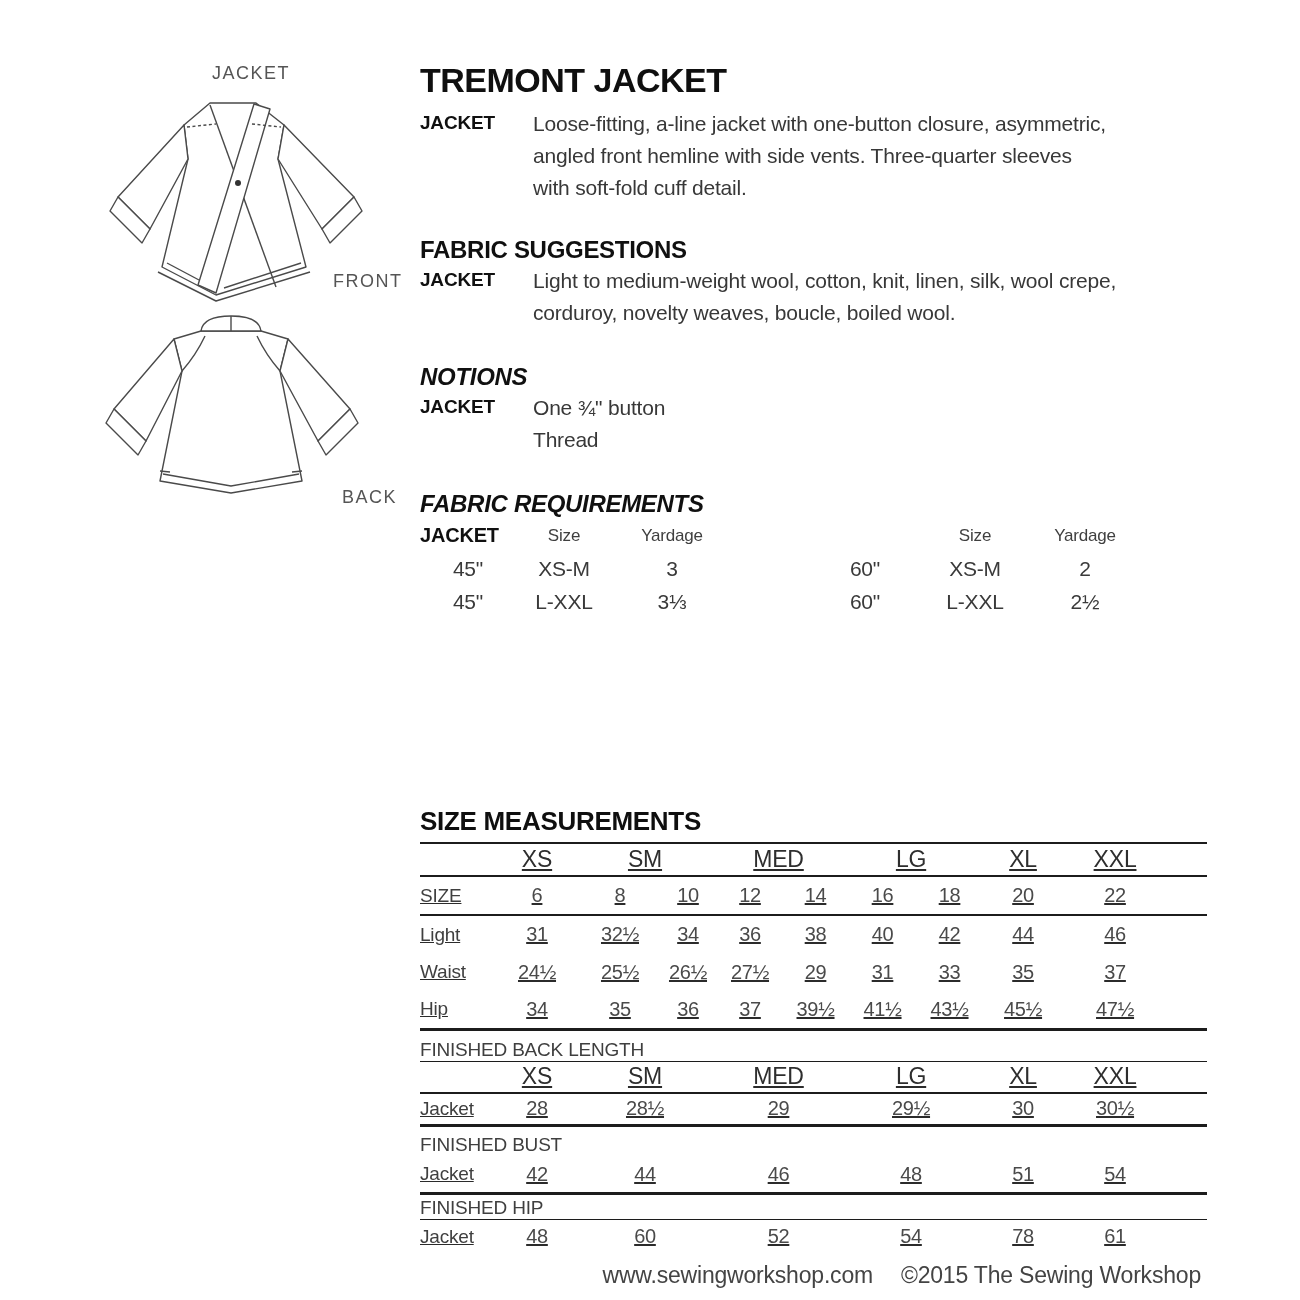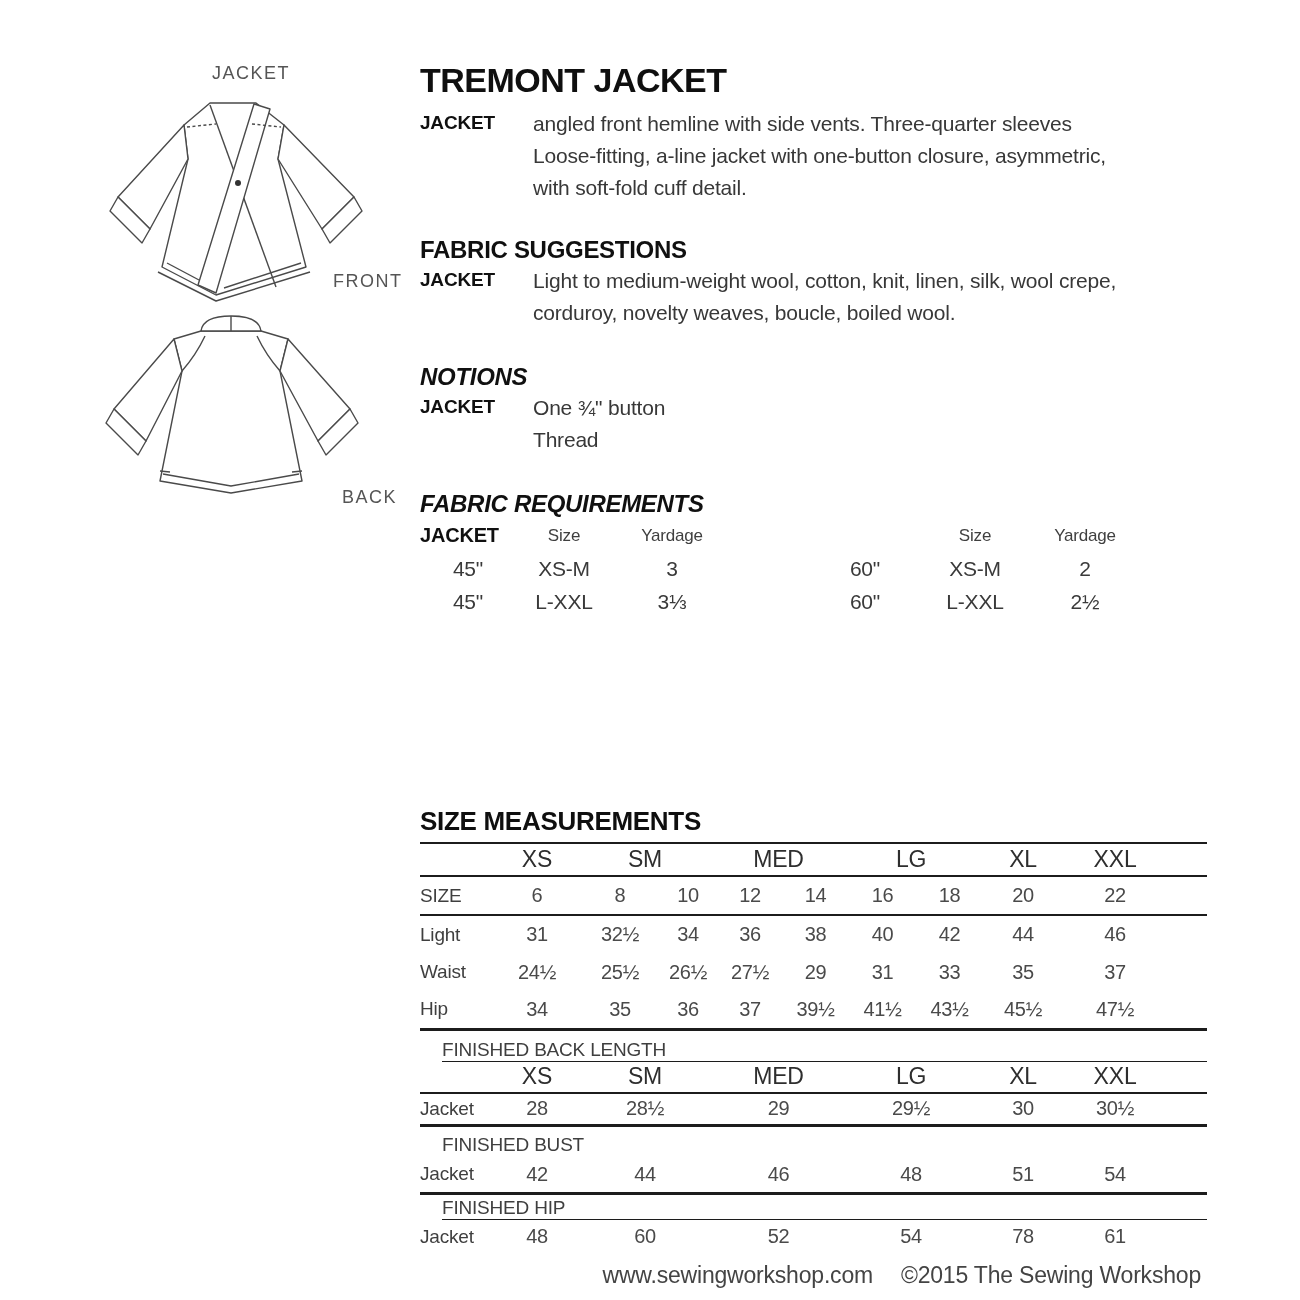--- a/index.html
+++ b/index.html
@@ -43,33 +43,33 @@
     display:grid; grid-template-columns:96px 96px 120px 83px 100px 120px 100px;
     align-items:center; row-gap:0;
   }
   .fr-grid .cell { text-align:center; font-size:21px; color:#3a3a3a; line-height:33px; letter-spacing:-0.2px; }
   .fr-grid .hd { font-size:17px; color:#3f3f3f; line-height:30px; }
   .fr-grid .lab { text-align:left; font-weight:800; font-size:20px; color:#101010; }
 
   
   .size-section { position:absolute; left:420px; top:806px; width:787px; }
   h2.sizes-h { font-size:26px; font-weight:800; color:#0f0f0f; letter-spacing:-0.3px; line-height:30px; margin-bottom:6px; }
-  table.sz { width:787px; border-collapse:collapse; table-layout:fixed; }
+  table.sz { width:787px; border-collapse:collapse; table-layout:fixed;text-decoration:underline; }
   table.sz td { text-align:center; vertical-align:middle; padding:0; }
   td.rowlab { text-align:left !important; font-size:19px; color:#3f3f3f; letter-spacing:-0.2px; }
   .ghead td { font-size:23px; color:#2e2e2e; letter-spacing:-0.2px; }
   .num { font-size:20px; color:#4a4a4a; letter-spacing:-0.3px; }
   td.lastcol { padding-right:45px !important; }
   .bt2 { border-top:2px solid #1c1c1c; }
   .bb2 { border-bottom:2px solid #1c1c1c; }
   .bb1 { border-bottom:1.5px solid #1c1c1c; }
   .bb3 { border-bottom:3.5px solid #1c1c1c; }
   tr.h33 { height:33px; } tr.h31 { height:31px; } tr.h39 { height:39px; }
   tr.h38 { height:38px; } tr.h33b { height:33px; } tr.h36 { height:36px; } tr.h34 { height:34px; }
-  .subhead { font-size:19px; color:#3f3f3f; letter-spacing:-0.2px; height:25px; line-height:25px;margin-left:22px; }
+  .subhead { font-size:19px; color:#3f3f3f; letter-spacing:-0.2px; height:25px; line-height:25px; }
   .subhead.mt { margin-top:6px; }
   .subhead.mt5 { margin-top:5px; }
 
   
   .footer { margin-top:8px; text-align:right; font-size:23px; color:#444; padding-right:6px; letter-spacing:-0.2px; }
   .footer .gap { display:inline-block; width:28px; }
 </style>
 </head>
 <body>
 
@@ -127,22 +127,22 @@
     <div class="fig-label back">BACK</div>
   </div>
 
   <div class="content">
 
     <h1 class="title">TREMONT JACKET</h1>
 
     <div class="lblrow">
       <span class="lbl">JACKET</span>
       <div class="bodytext">
+        <div>Loose-fitting, a-line jacket with one-button closure, asymmetric,</div>
         <div>angled front hemline with side vents. Three-quarter sleeves</div>
-        <div>Loose-fitting, a-line jacket with one-button closure, asymmetric,</div>
         <div>with soft-fold cuff detail.</div>
       </div>
     </div>
 
     <h2 class="sec mt1">FABRIC SUGGESTIONS</h2>
     <div class="lblrow">
       <span class="lbl">JACKET</span>
       <div class="bodytext">
         <div>Light to medium-weight wool, cotton, knit, linen, silk, wool crepe,</div>
         <div>corduroy, novelty weaves, boucle, boiled wool.</div>

